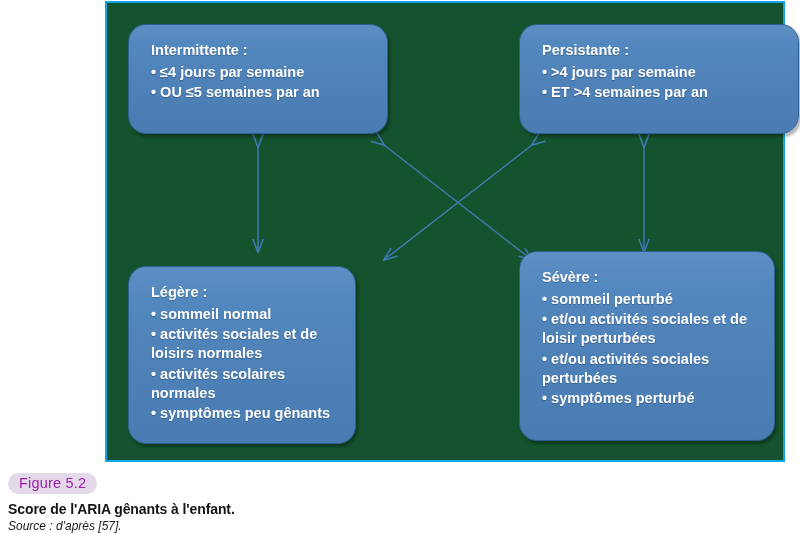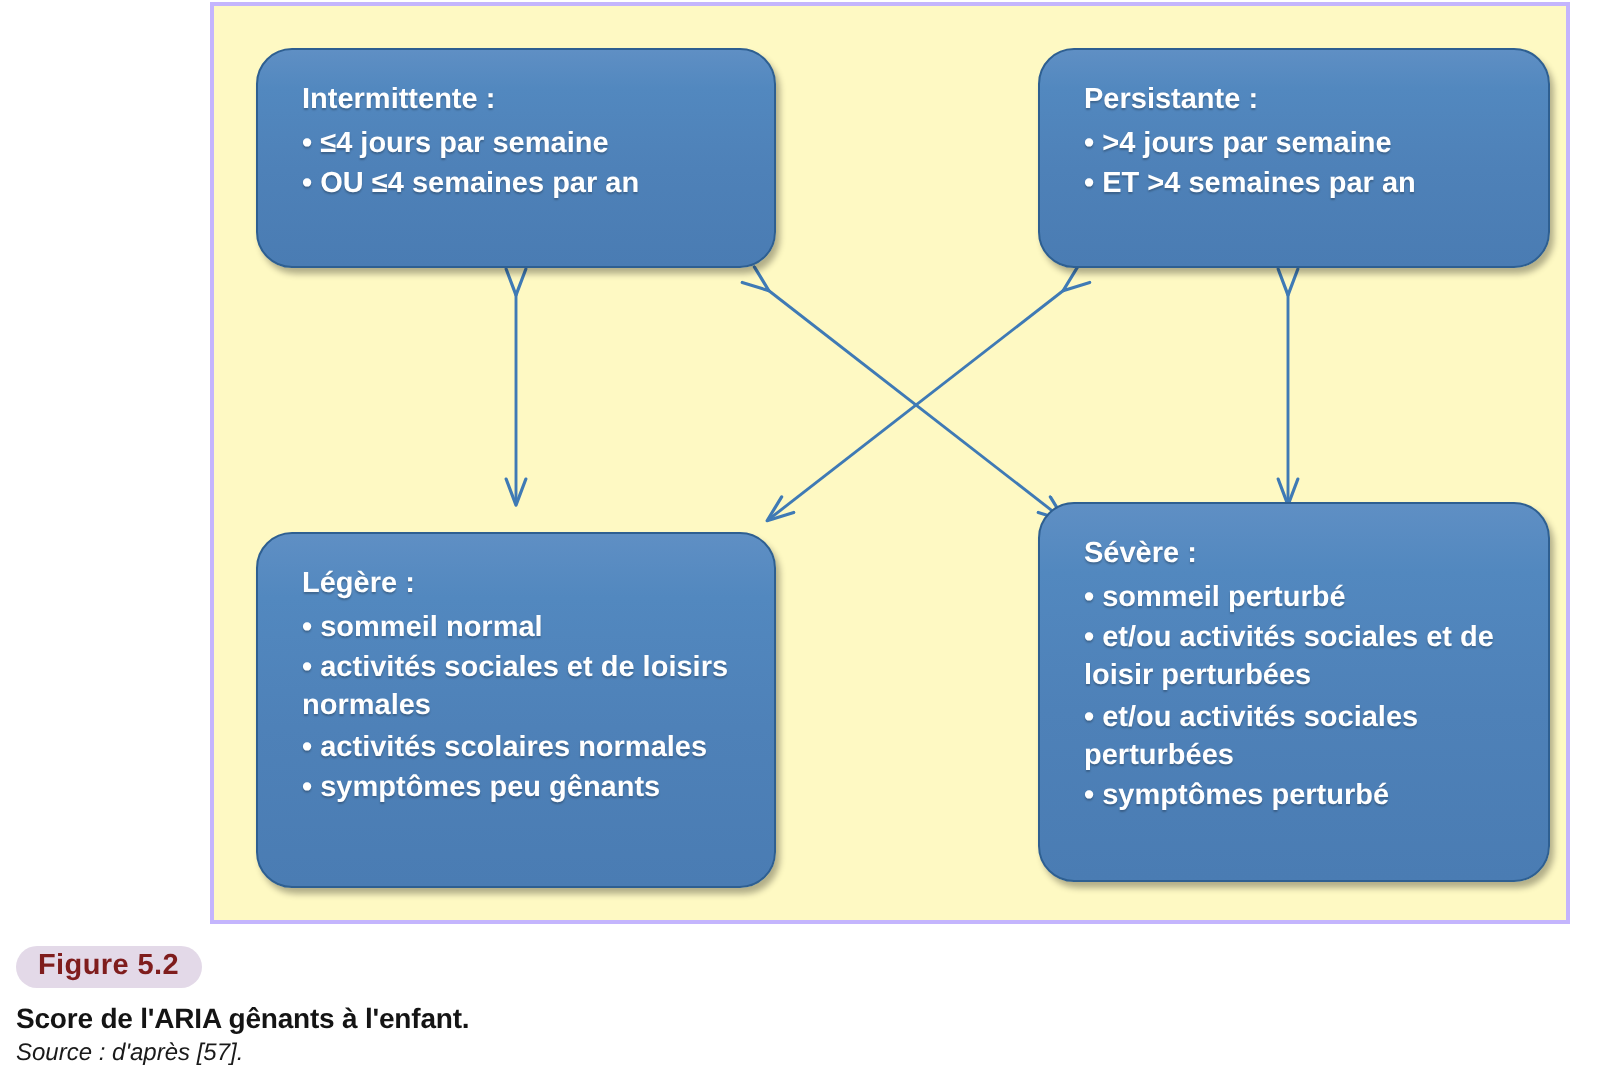--- a/index.html
+++ b/index.html
@@ -15,23 +15,23 @@
     overflow: hidden;
   }
 
   
   #figure-frame {
     position: absolute;
     left: 105px;
     top: 1px;
     width: 680px;
     height: 461px;
-    border: 2px solid #c4b5fd;
+    border: 2px solid #0ea5e9;
     box-sizing: border-box;
-    background: #fef9c3;
+    background: #14532d;
   }
 
   
   .flow-box {
     position: absolute;
     box-sizing: border-box;
     border-radius: 18px;
     border: 1.5px solid #2e5f91;
     background: linear-gradient(to bottom, #5f8fc4 0%, #5288bf 18%, #4e81b8 55%, #4a7cb3 100%);
     box-shadow: 2px 3px 3px rgba(0,0,0,0.30);
@@ -55,22 +55,22 @@
   .flow-box li {
     margin: 0 0 1px 0;
     padding: 0;
     text-indent: 0;
   }
   .flow-box li::before {
     content: "\2022\00a0";
   }
 
   #box-intermittente { left:  21px; top: 21px;  width: 260px; height: 110px; }
-  #box-persistante   { left: 412px; top: 21px;  width: 256px; height: 110px; }
-  #box-legere        { left:  21px; top: 263px; width: 260px; height: 178px; }
+  #box-persistante   { left: 412px; top: 21px;  width: 280px; height: 110px; }
+  #box-legere        { left:  21px; top: 263px; width: 228px; height: 178px; }
   #box-severe        { left: 412px; top: 248px; width: 256px; height: 190px; }
 
   
   #arrow-layer {
     position: absolute;
     left: 0; top: 0;
     width: 680px;
     height: 461px;
     pointer-events: none;
   }
@@ -78,22 +78,22 @@
   
   #caption-block {
     position: absolute;
     left: 8px;
     top: 473px;
     width: 500px;
   }
   #figure-badge {
     display: inline-block;
     background: #e3d9e8;
-    color: #7f1d1d;
-    font-weight: bold;
+    color: #a21caf;
+    font-weight: normal;
     font-size: 14.5px;
     padding: 2px 11px 3px 11px;
     border-radius: 11px;
     letter-spacing: 0.2px;
   }
   #caption-title {
     margin-top: 7px;
     font-weight: bold;
     font-size: 14px;
     color: #141414;
@@ -124,21 +124,21 @@
 
     <line x1="277" y1="142" x2="425" y2="257" stroke="#3f7ab5" stroke-width="1.45" marker-start="url(#ah)" marker-end="url(#ah)"></line>
 
     <line x1="425" y1="142" x2="277" y2="257" stroke="#3f7ab5" stroke-width="1.45" marker-start="url(#ah)" marker-end="url(#ah)"></line>
   </svg>
 
   <div class="flow-box" id="box-intermittente">
     <div class="box-title">Intermittente :</div>
     <ul>
       <li>≤4 jours par semaine</li>
-      <li>OU ≤4 semaines par an</li>
+      <li>OU ≤5 semaines par an</li>
     </ul>
   </div>
 
   <div class="flow-box" id="box-persistante">
     <div class="box-title">Persistante :</div>
     <ul>
       <li>&gt;4 jours par semaine</li>
       <li>ET &gt;4 semaines par an</li>
     </ul>
   </div>

